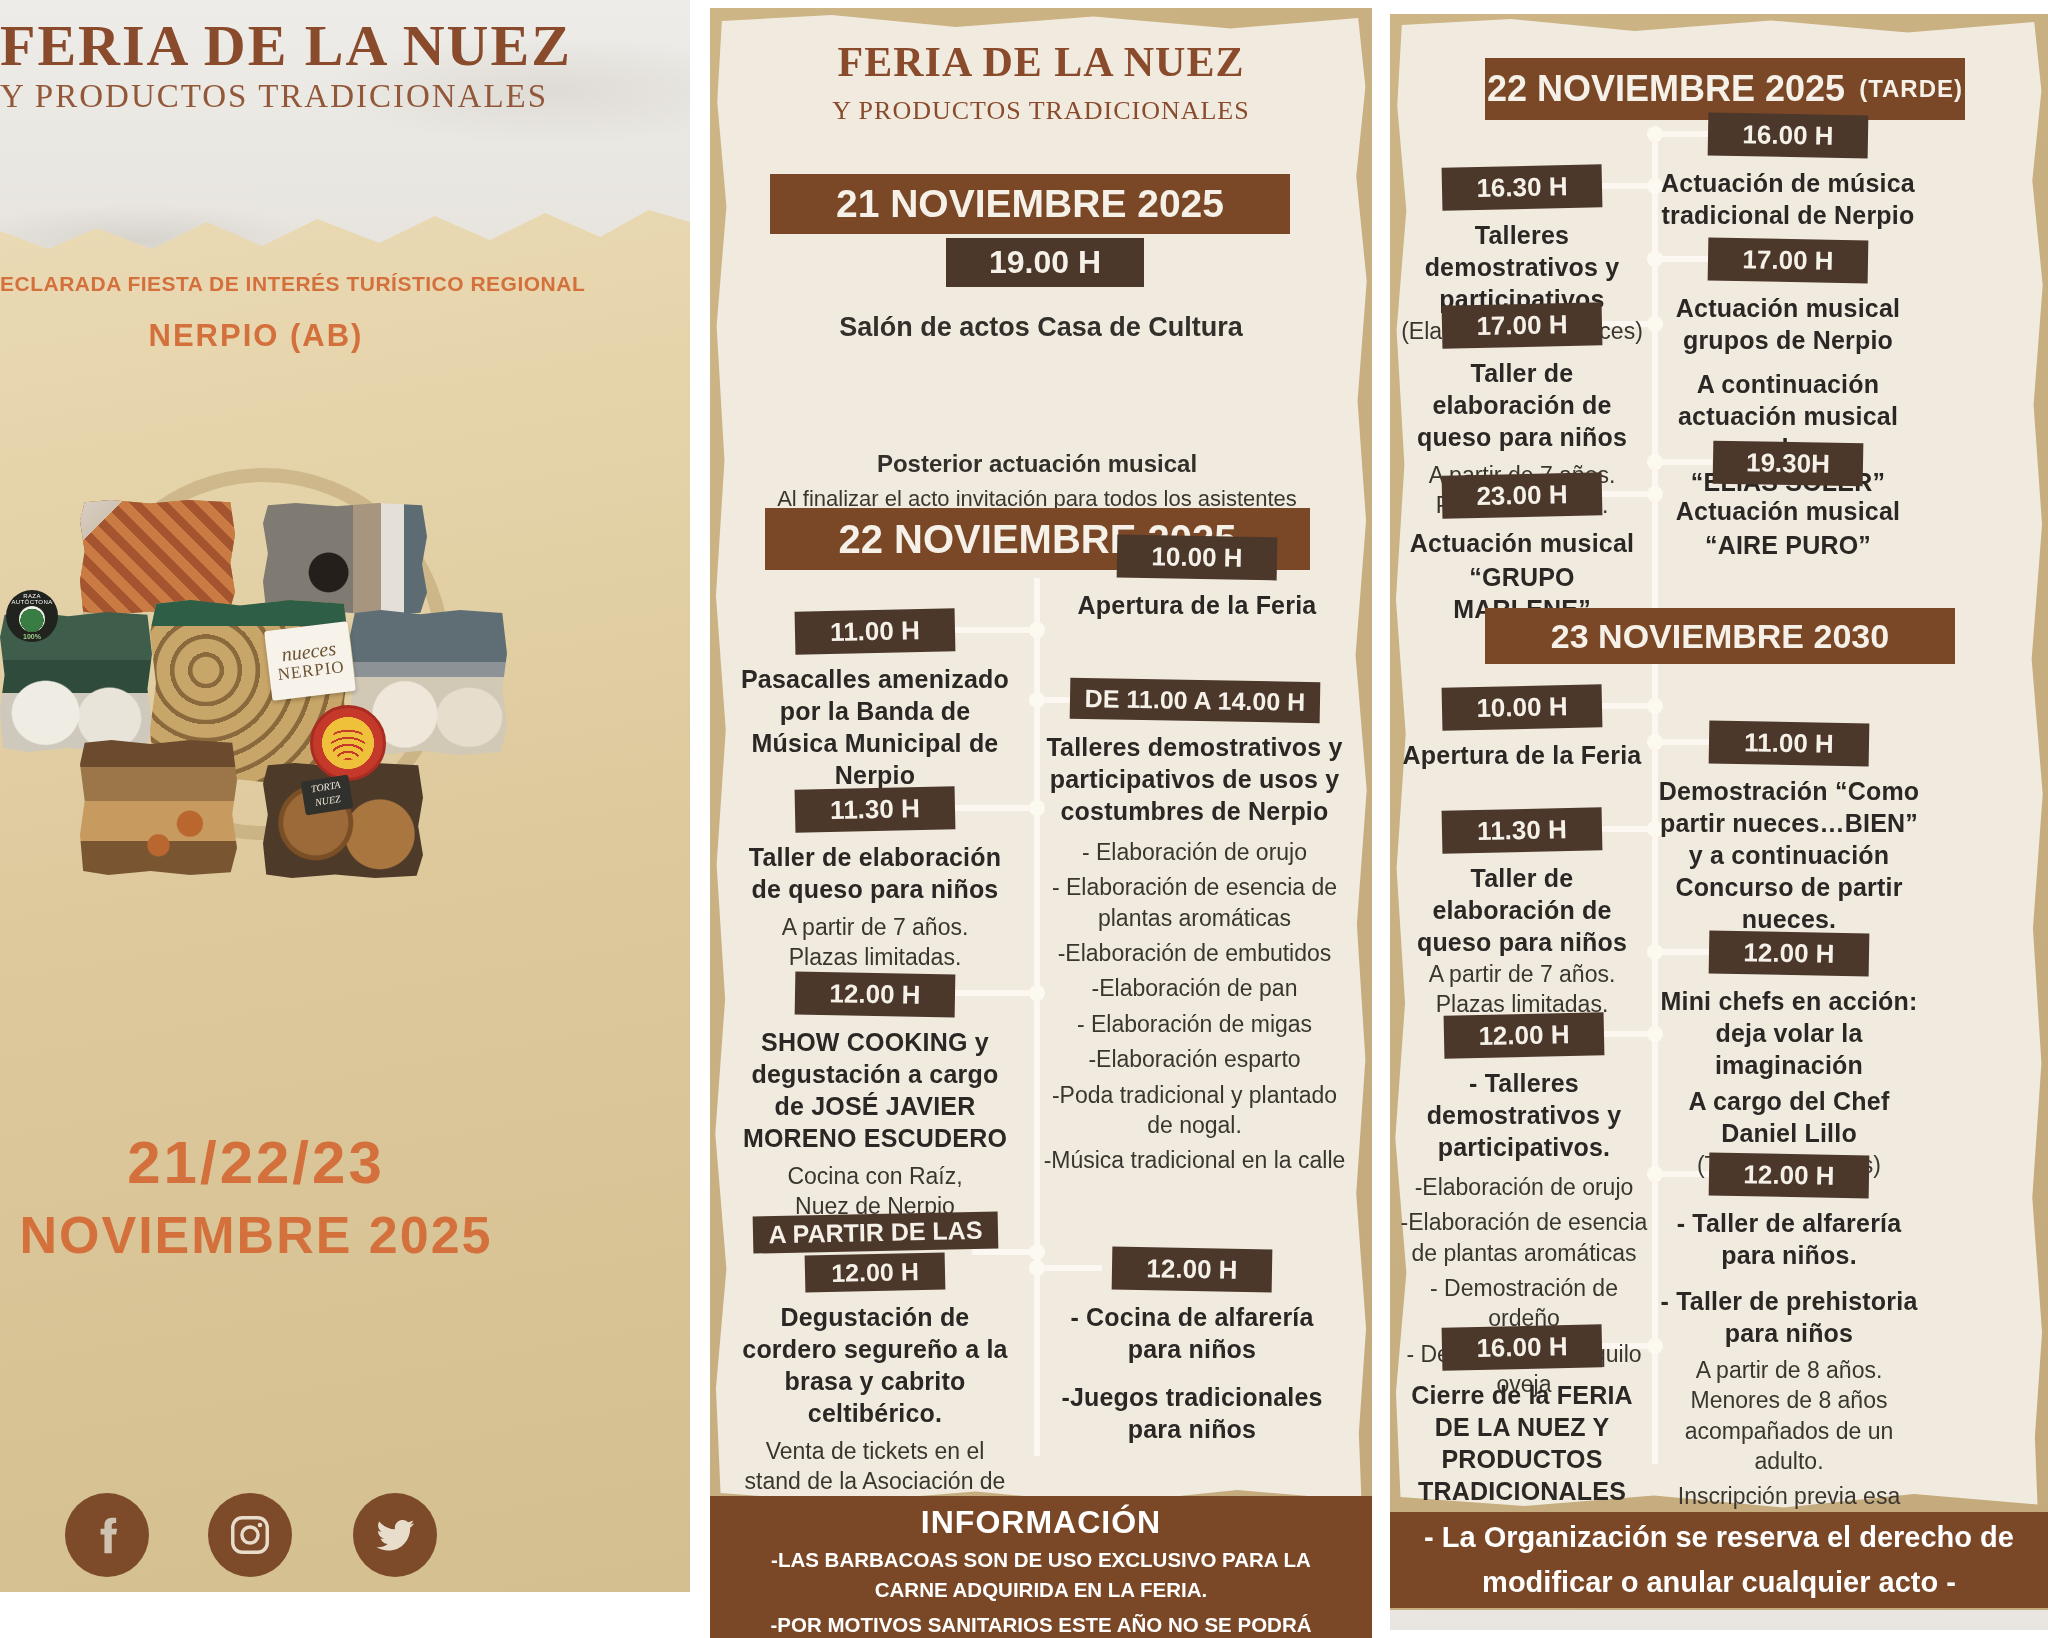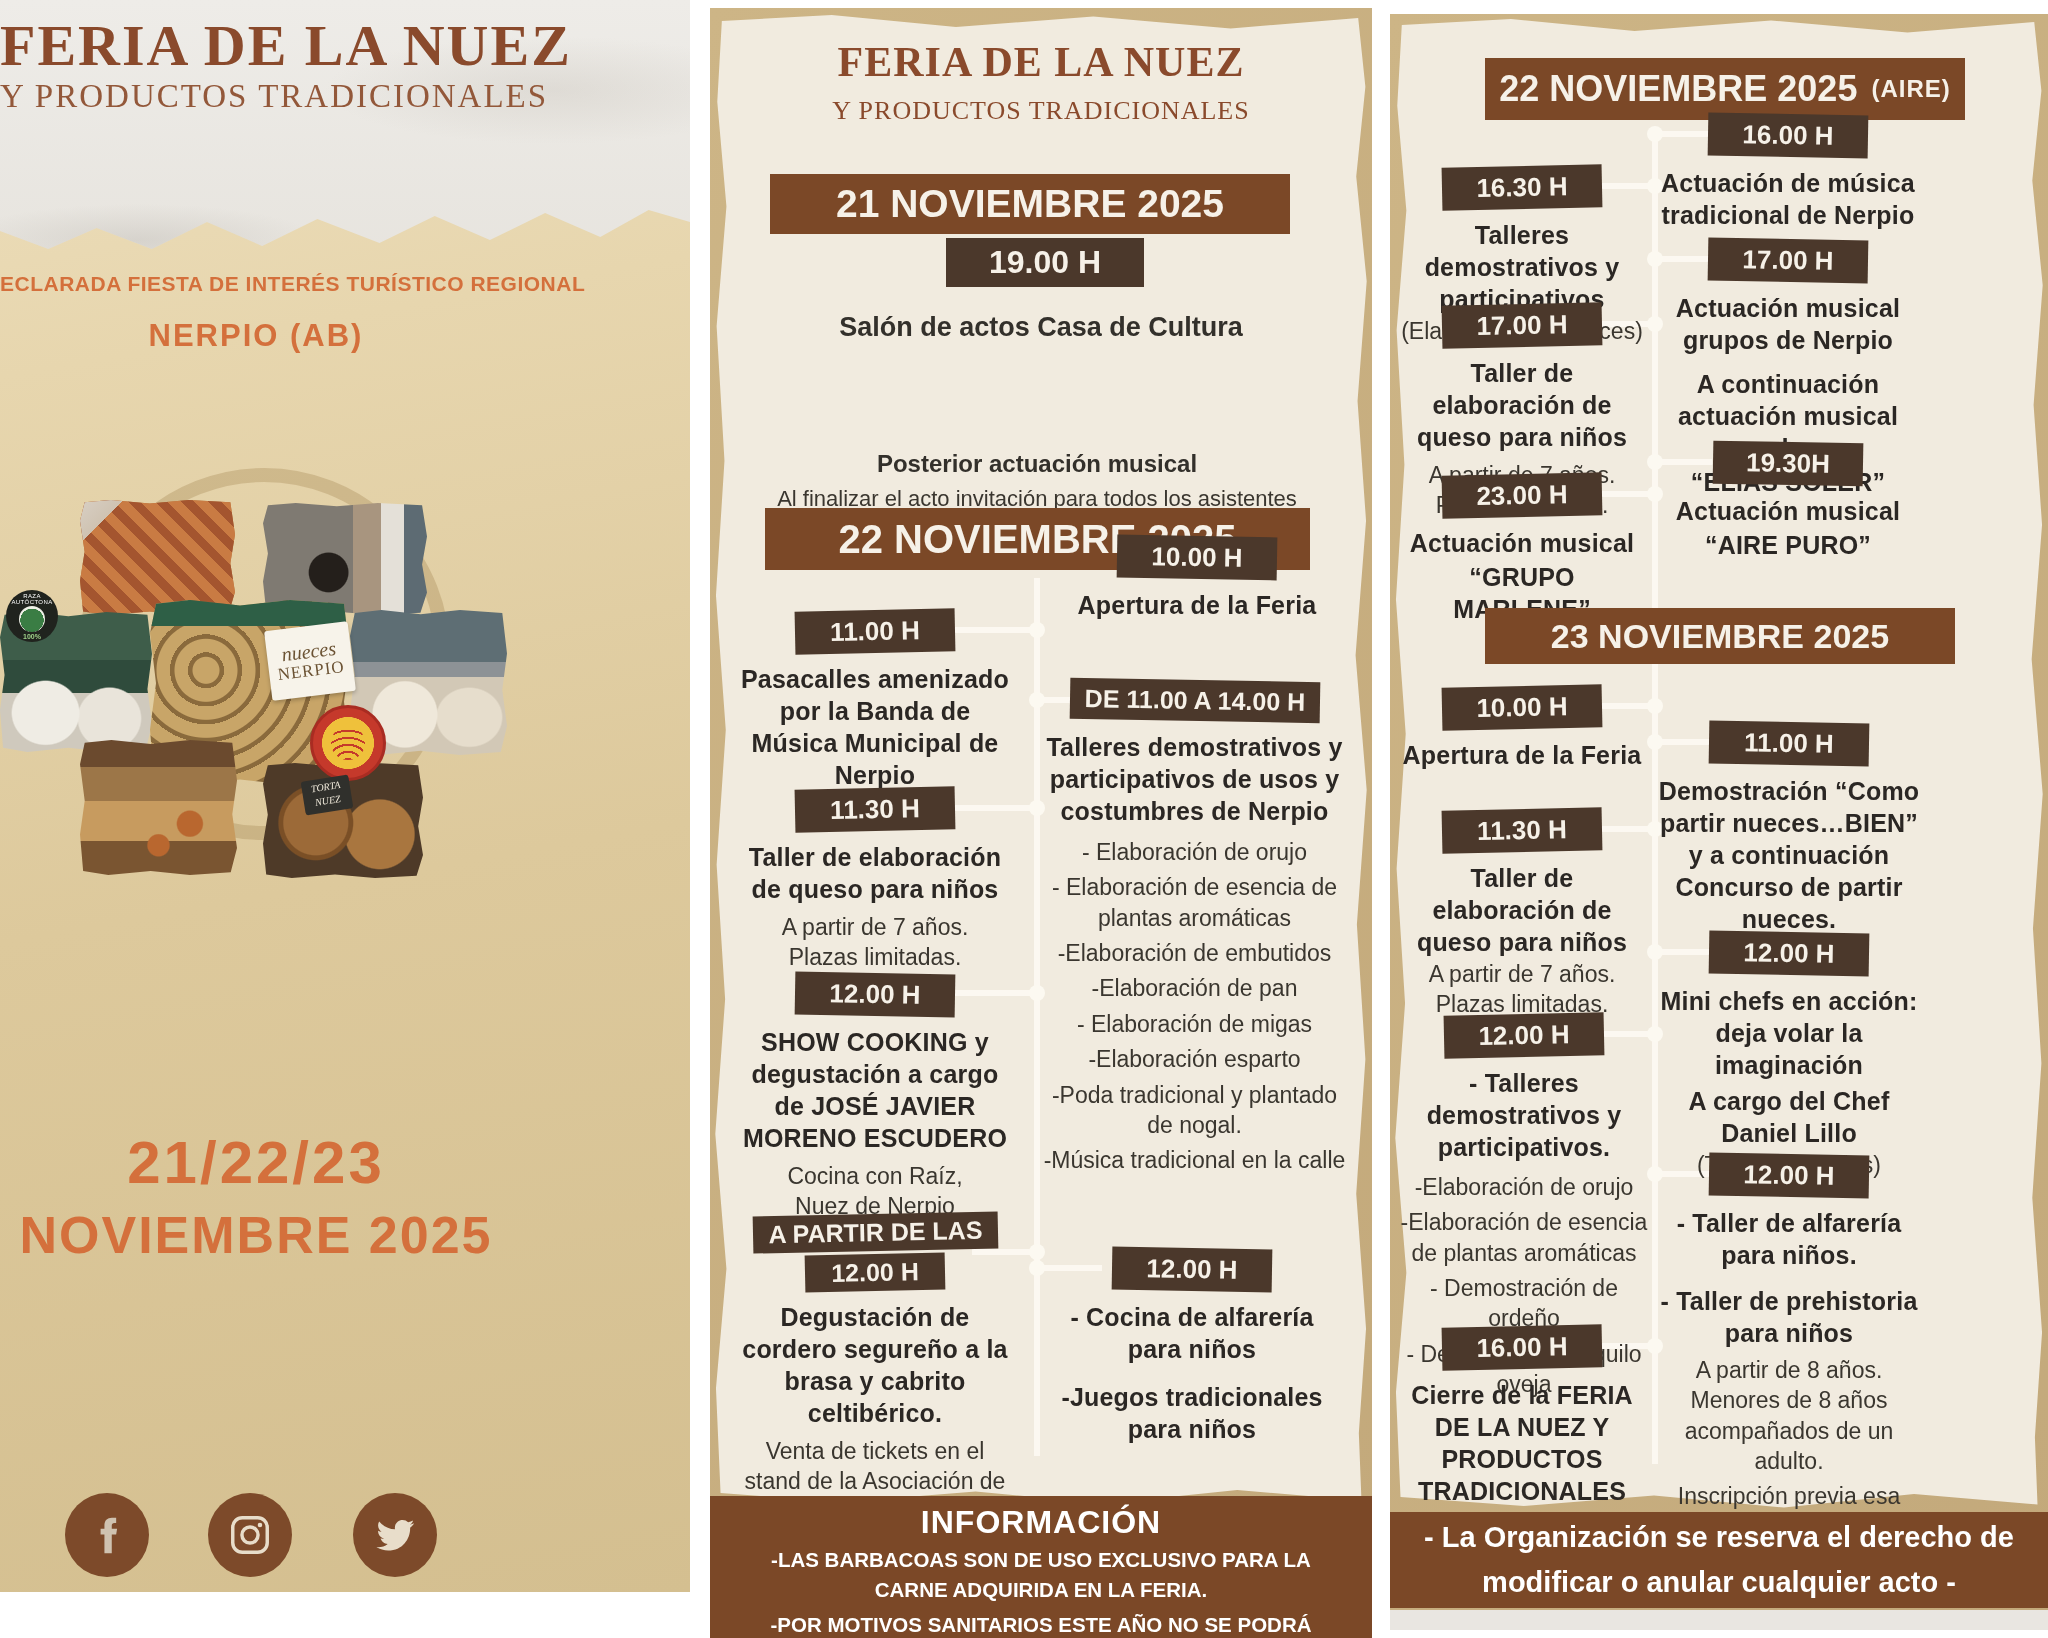--- a/index.html
+++ b/index.html
@@ -262,21 +262,21 @@
       <div class="il">-LAS BARBACOAS SON DE USO EXCLUSIVO PARA LA CARNE ADQUIRIDA EN LA FERIA.</div>
       <div class="il">-POR MOTIVOS SANITARIOS ESTE AÑO NO SE PODRÁ LLEVAR A CABO LA FERIA GANADERA. DISCULPEN LAS MOLESTIAS.</div>
     </div>
   </div>
 
   <div class="panel-right">
     <div class="paper rp-paper"></div>
 
     <div class="banner" style="left:95px;top:44px;width:480px;height:62px;font-size:36px">
       <span>22 NOVIEMBRE 2025</span>
-      <span class="bsuffix">(AIRE)</span>
+      <span class="bsuffix">(TARDE)</span>
     </div>
 
     <div class="tl" style="left:262px;top:118px;height:1332px"></div>
     <div class="conn" style="left:268px;top:117px;width:52px"></div>
     <div class="conn" style="left:208px;top:169px;width:54px"></div>
     <div class="conn" style="left:268px;top:242px;width:52px"></div>
     <div class="conn" style="left:205px;top:307px;width:57px"></div>
     <div class="conn" style="left:268px;top:445px;width:54px"></div>
     <div class="conn" style="left:200px;top:477px;width:62px"></div>
     <div class="conn" style="left:198px;top:689px;width:64px"></div>
@@ -330,21 +330,21 @@
       <div class="et">Actuación musical</div>
       <div class="et" style="margin-top:2px">“AIRE PURO”</div>
     </div>
 
     <div class="evt" style="left:10px;top:460px;width:244px">
       <div class="chip r1" style="width:160px">23.00 H</div>
       <div class="et">Actuación musical</div>
       <div class="et" style="margin-top:2px">“GRUPO MARLENE”</div>
     </div>
 
-    <div class="banner" style="left:95px;top:594px;width:470px;height:56px;font-size:34px">23 NOVIEMBRE 2025</div>
+    <div class="banner" style="left:95px;top:594px;width:470px;height:56px;font-size:34px">23 NOVIEMBRE 2030</div>
 
     <div class="evt" style="left:10px;top:672px;width:244px">
       <div class="chip r1" style="width:160px">10.00 H</div>
       <div class="et">Apertura de la Feria</div>
     </div>
 
     <div class="evt" style="left:268px;top:708px;width:262px">
       <div class="chip r2" style="width:160px">11.00 H</div>
       <div class="et">Demostración “Como partir nueces…BIEN” y a continuación Concurso de partir nueces.</div>
     </div>

